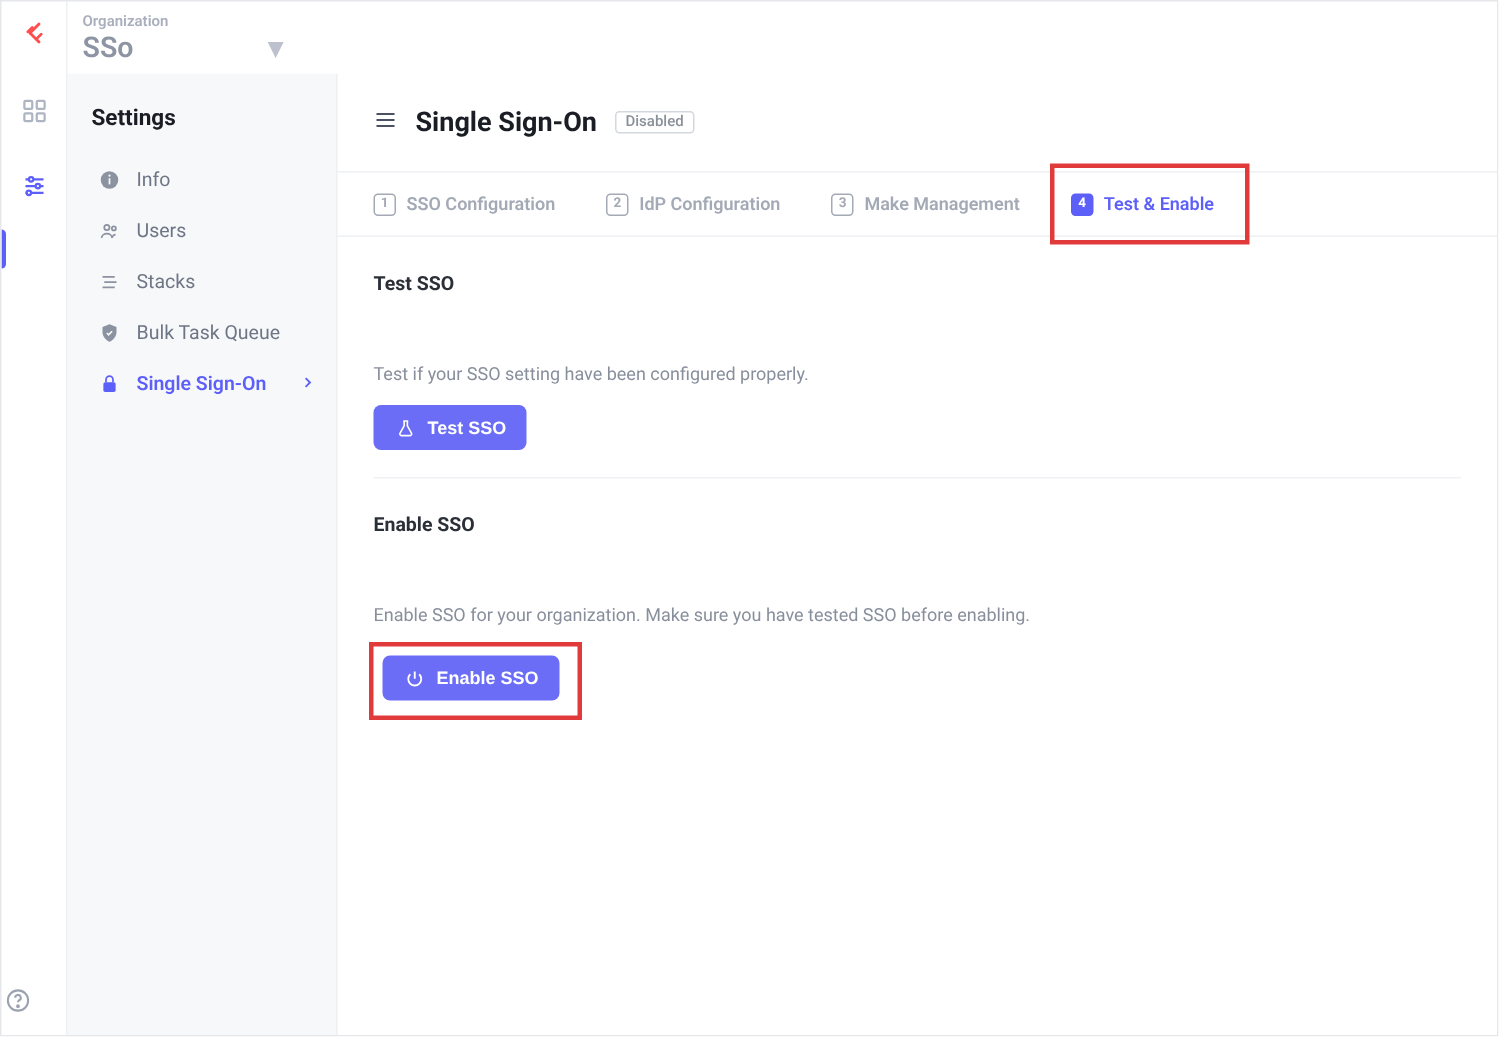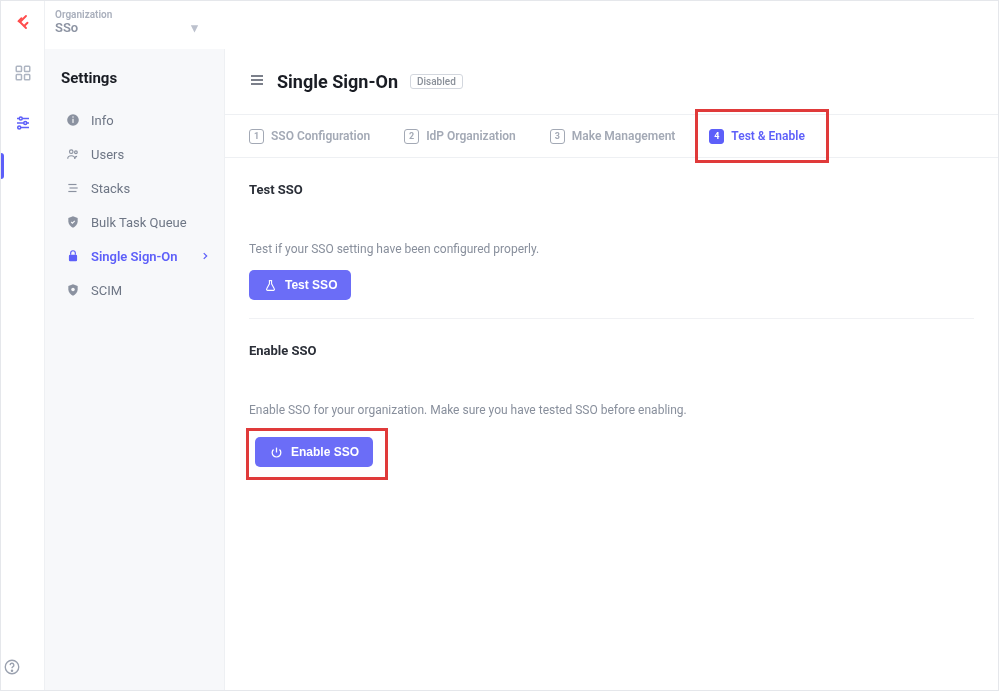--- a/index.html
+++ b/index.html
@@ -40,21 +40,21 @@
     color:#9aa1af;
   }
   
   .main-col { flex:1; display:flex; flex-direction:column; }
   .top-bar {
     height:48px; padding:8px 16px 6px 10px;
     display:flex; align-items:flex-start;
   }
   .org-select { display:flex; flex-direction:column; cursor:pointer; }
   .org-label { font-size:10px; color:#a9afbc; font-weight:600; }
-  .org-value { font-size:13px; color:#8d94a3; font-weight:600; display:flex; align-items:center; gap:113px; }
+  .org-value { font-size:19px; color:#8d94a3; font-weight:600; display:flex; align-items:center; gap:90px; }
   .org-value .caret { color:#bcc1cd; }
   
   .content-row { flex:1; display:flex; overflow:hidden; }
   .sidebar {
     width: 180px;
     background:#f7f8fa;
     border-right:1px solid #eef0f3;
     padding:20px 8px 12px 14px;
   }
   .sidebar h2 { font-size:15px; font-weight:700; color:#1a1d24; margin-bottom:16px; padding-left:2px; }
@@ -223,29 +223,20 @@
                 </svg>
             </span>
             <span>Single Sign-On</span>
             <span class="chev">
               <svg width="10" height="10" viewBox="0 0 24 24" fill="none" stroke="currentColor" stroke-width="3">
                   <path d="M9 5 L16 12 L9 19"></path>
                 </svg>
             </span>
           </div>
 
-          <div class="side-item">
-            <span class="icn">
-              <svg width="14" height="14" viewBox="0 0 24 24" fill="currentColor">
-                  <path d="M12 2 L20 5 V11c0 5-4 9-8 11-4-2-8-6-8-11V5z"></path>
-                  <circle cx="12" cy="11" r="3" fill="#f7f8fa"></circle>
-                </svg>
-            </span>
-            <span>SCIM</span>
-          </div>
         </div>
 
         <div class="page">
           <div class="page-header">
             <span class="hamburger">
               <svg width="16" height="16" viewBox="0 0 24 24" fill="none" stroke="currentColor" stroke-width="2.2">
                   <line x1="3" y1="6" x2="21" y2="6"></line>
                   <line x1="3" y1="12" x2="21" y2="12"></line>
                   <line x1="3" y1="18" x2="21" y2="18"></line>
                 </svg>
@@ -254,21 +245,21 @@
             <span class="status-badge">Disabled</span>
           </div>
 
           <div class="tabs">
             <div class="tab">
               <span class="num">1</span>
               <span>SSO Configuration</span>
             </div>
             <div class="tab">
               <span class="num">2</span>
-              <span>IdP Organization</span>
+              <span>IdP Configuration</span>
             </div>
             <div class="tab">
               <span class="num">3</span>
               <span>Make Management</span>
             </div>
             <div class="tab active">
               <span class="num">4</span>
               <span>Test &amp; Enable</span>
               <span class="redbox"></span>
             </div>

